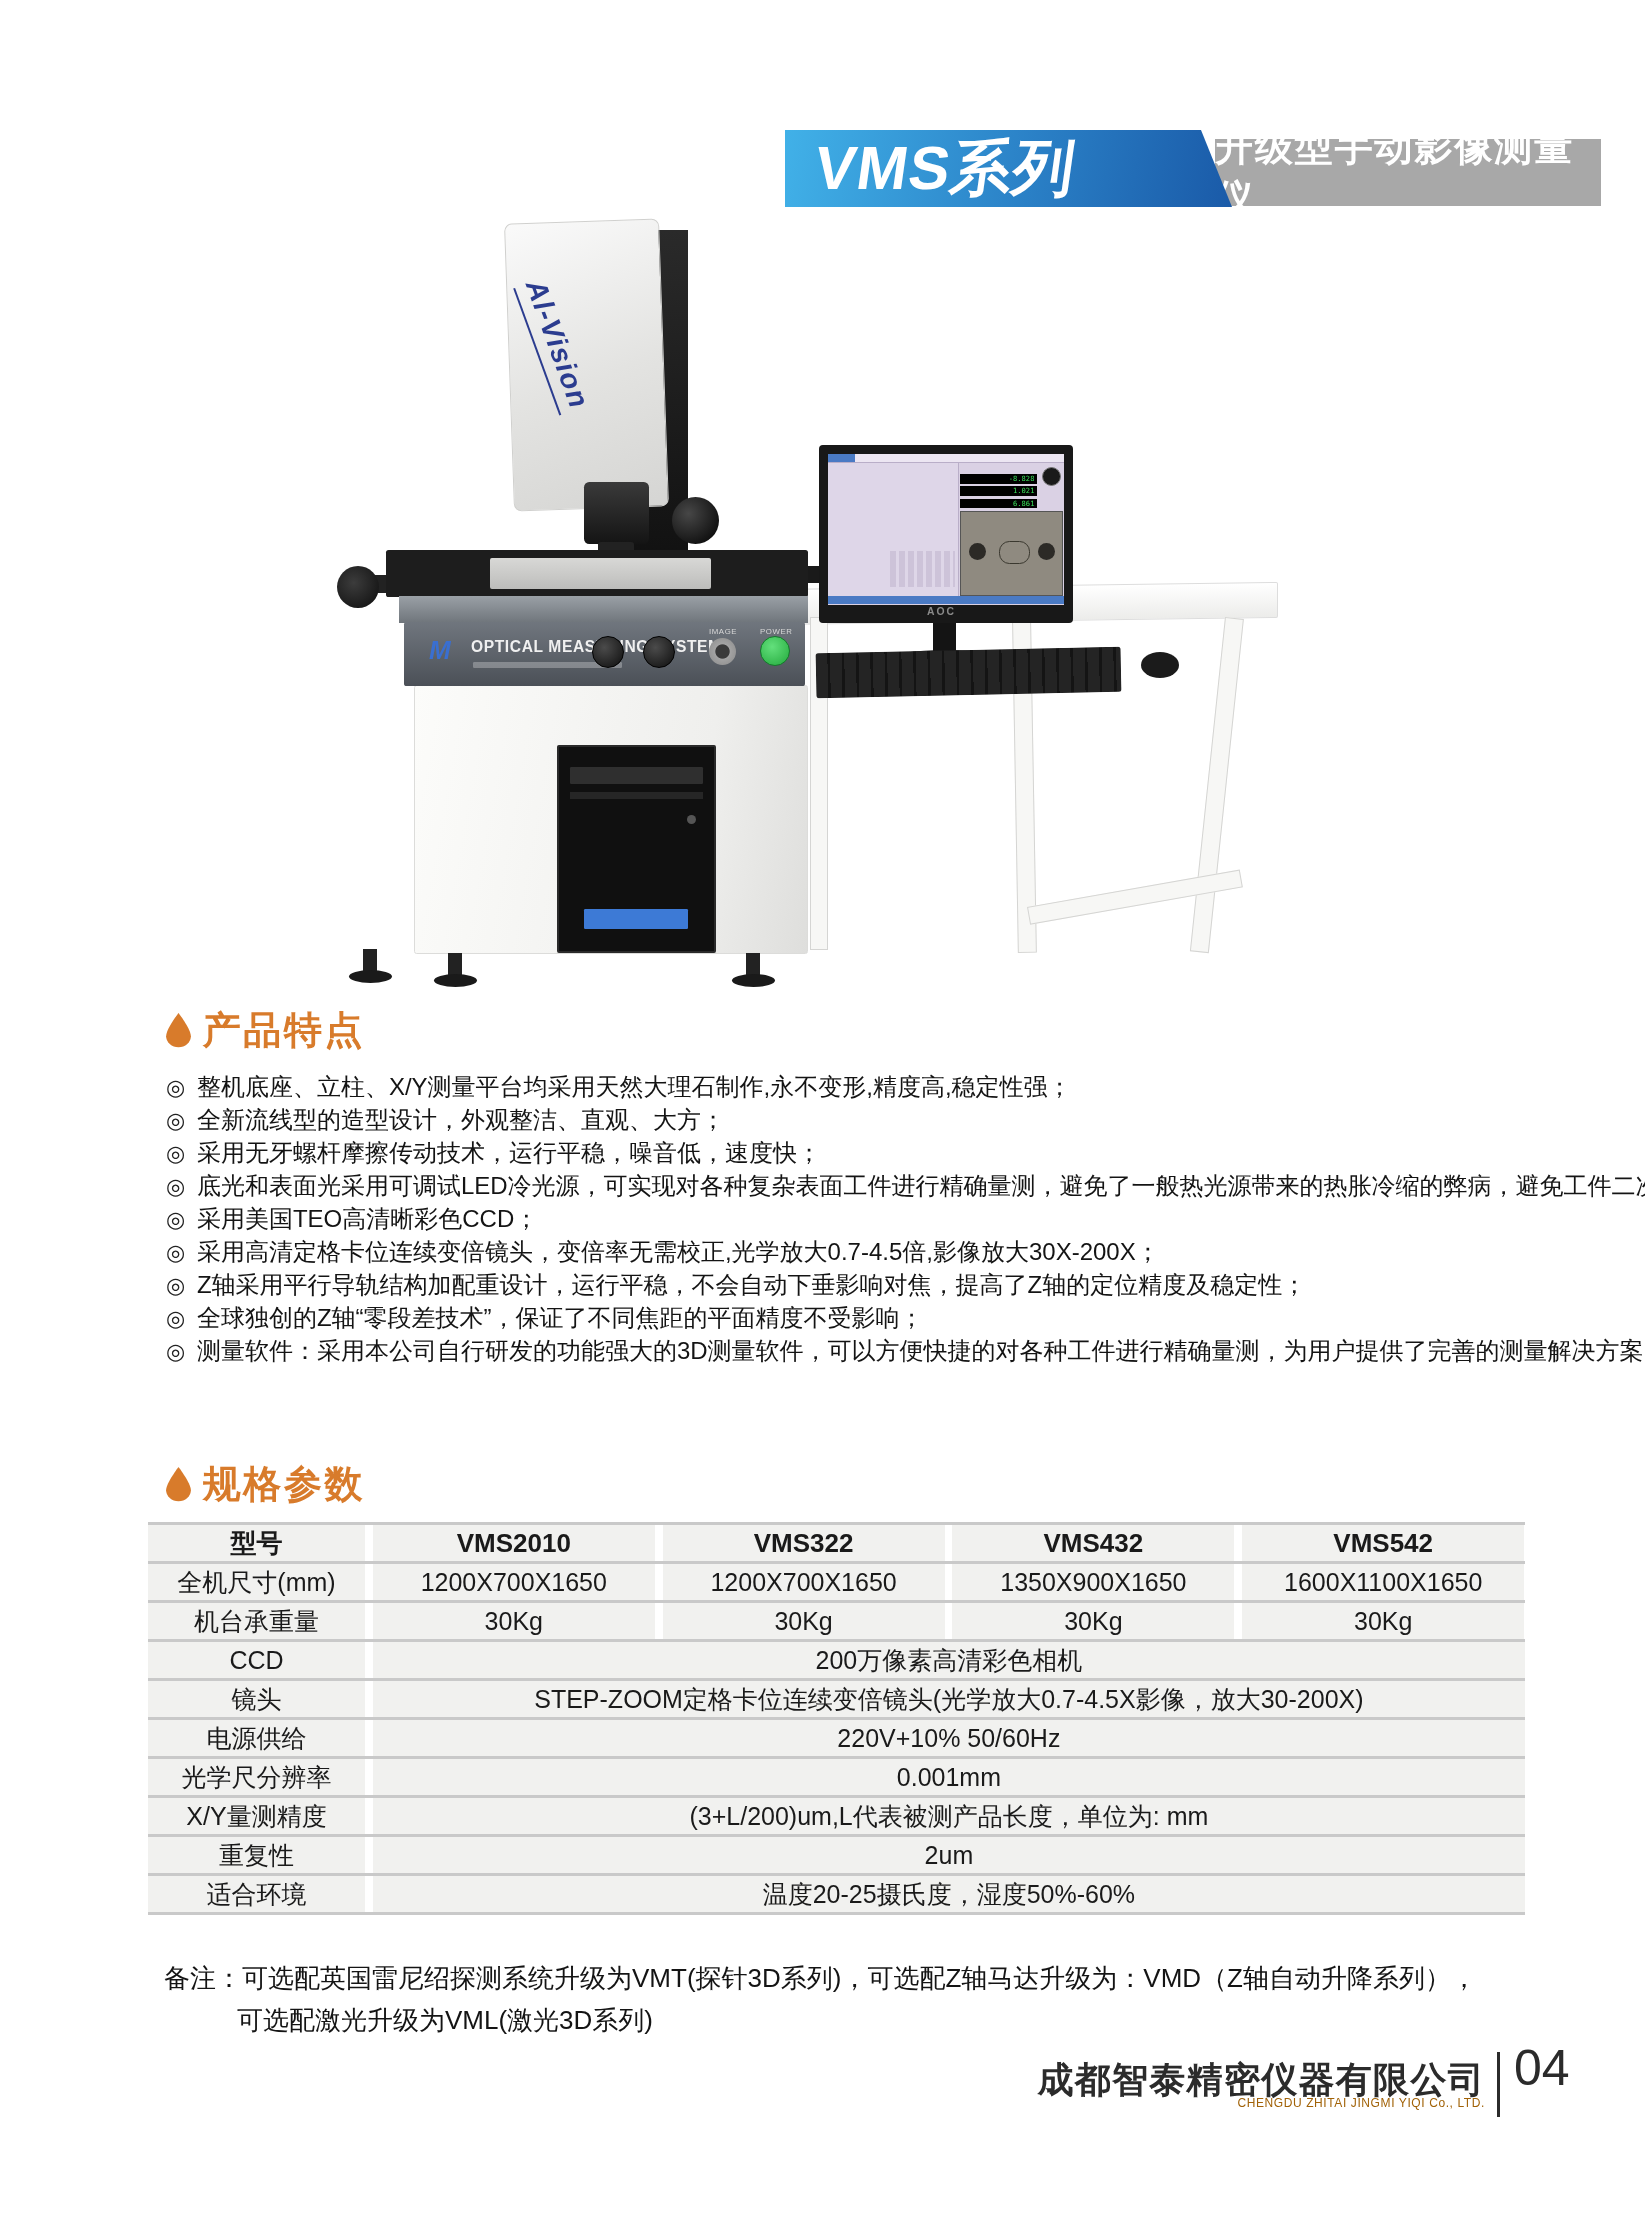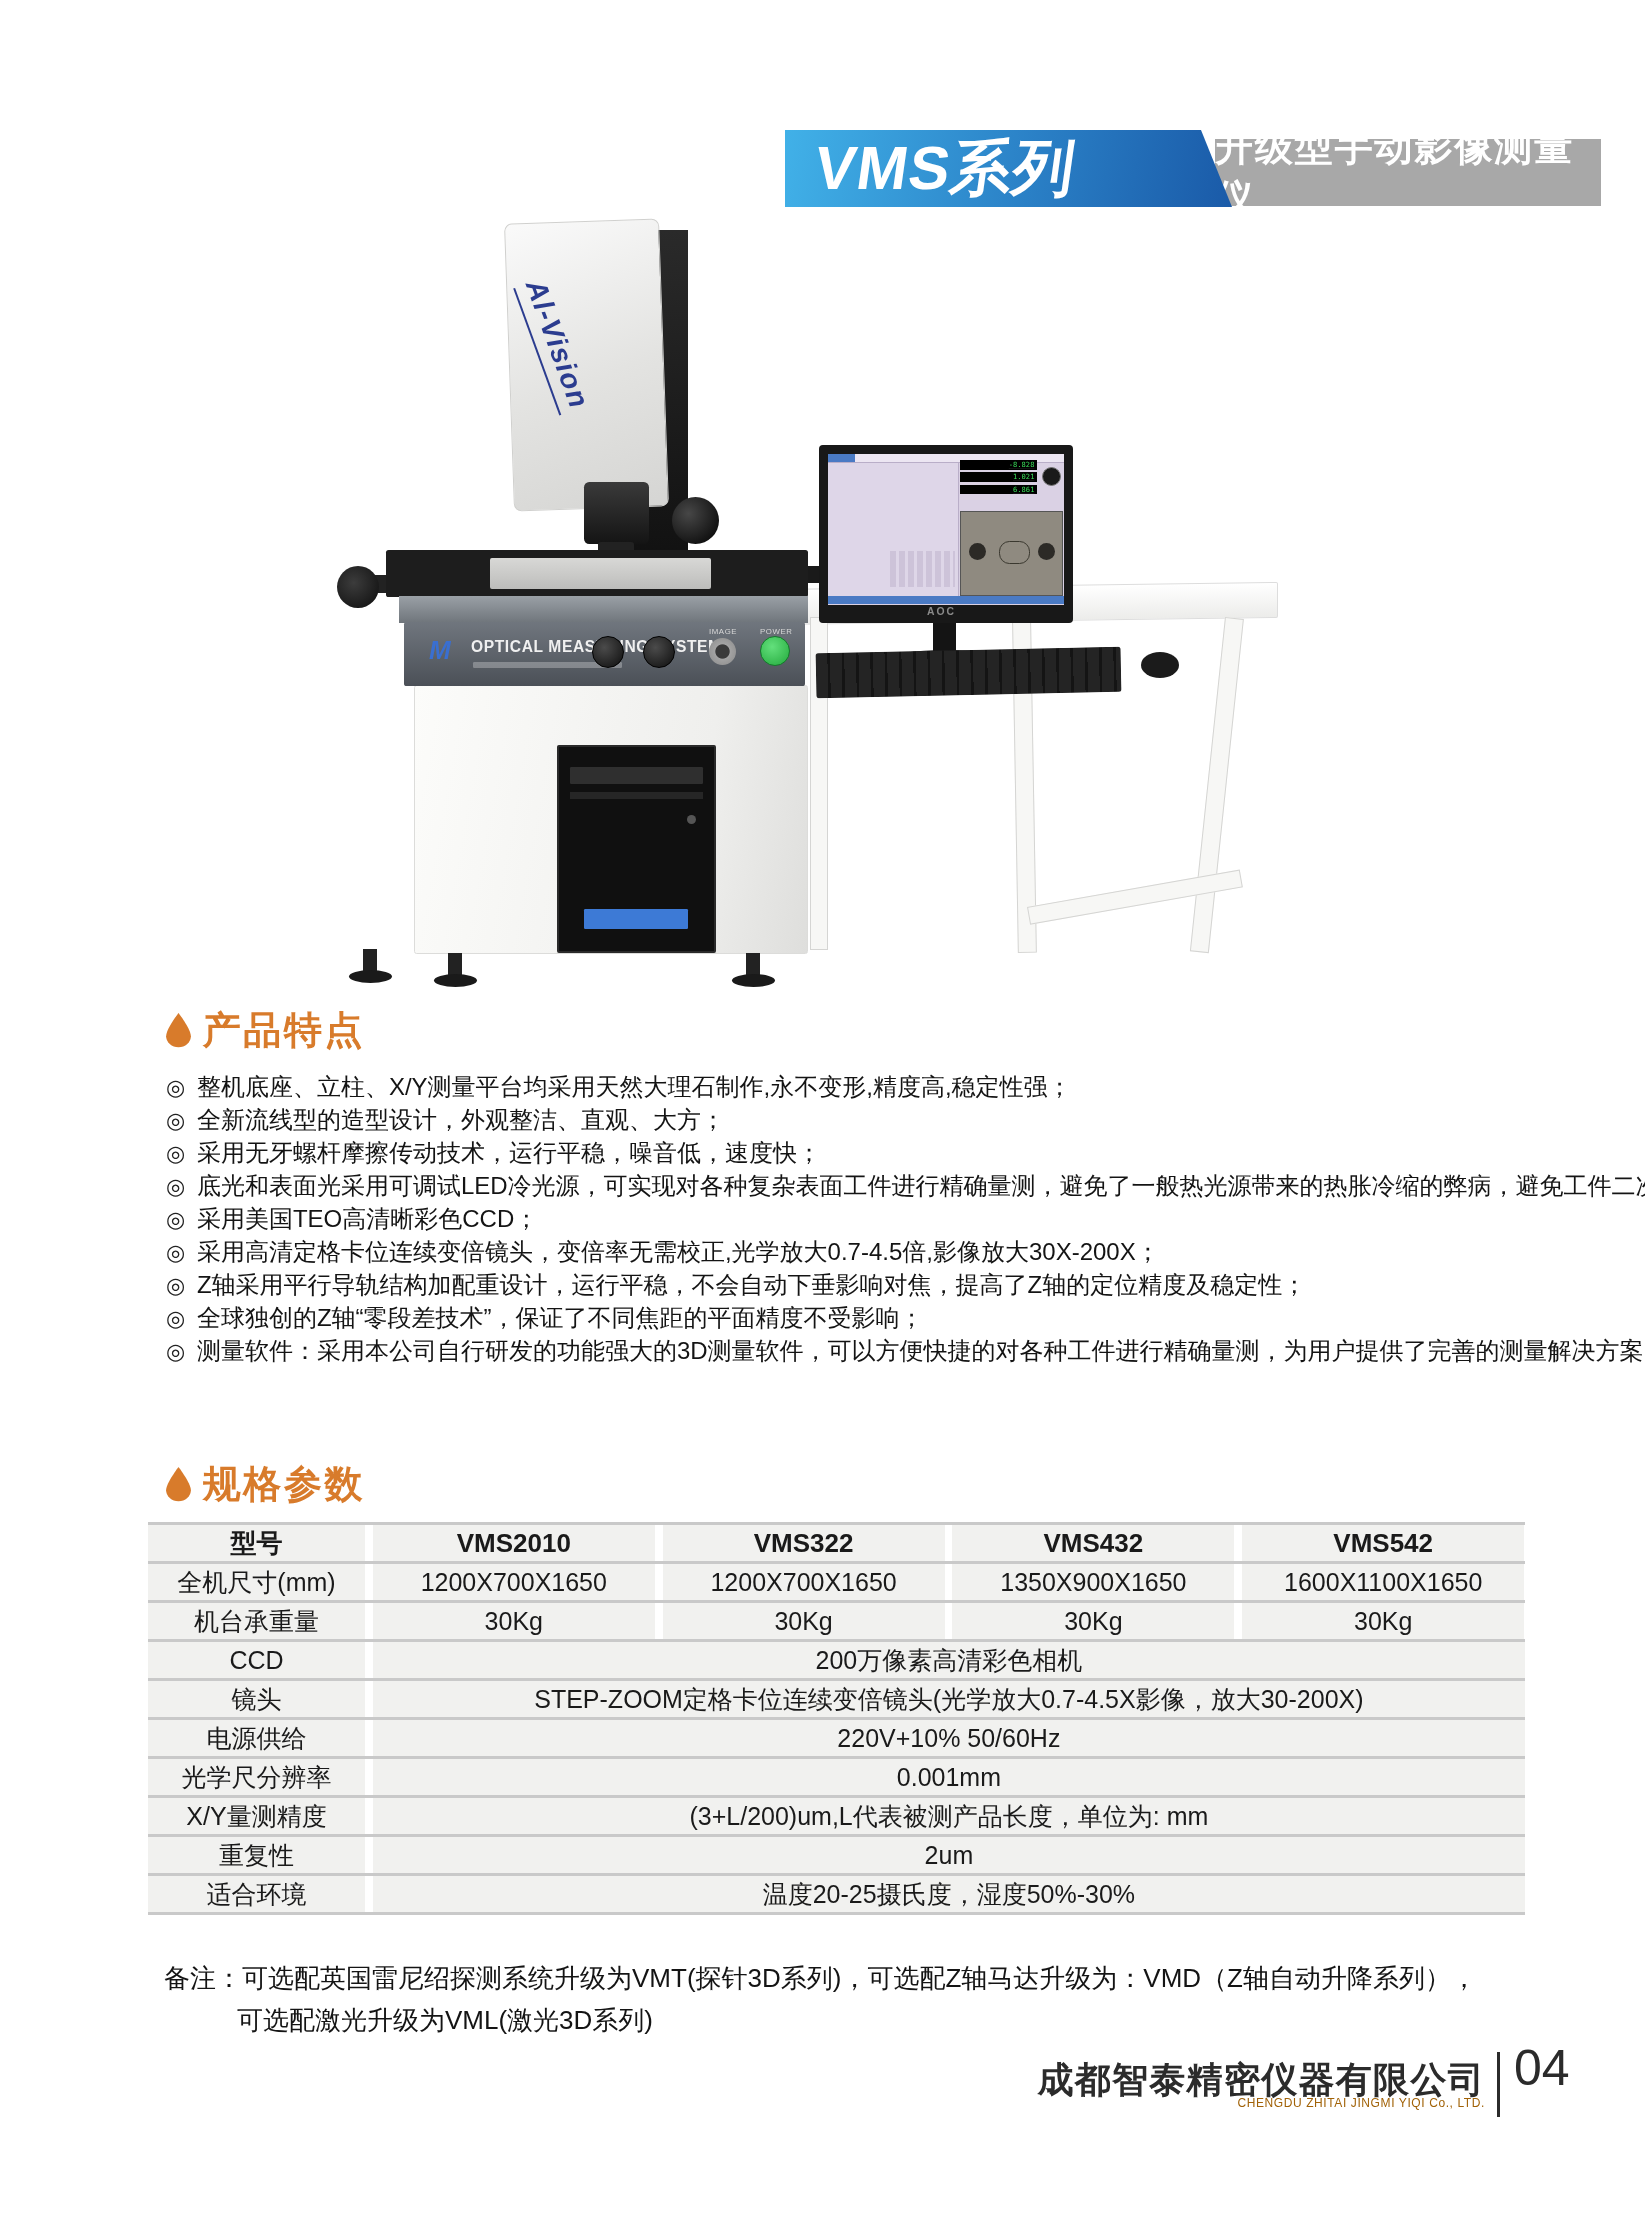--- a/index.html
+++ b/index.html
@@ -76,21 +76,21 @@
 
   
   .mon-bezel{left:819px;top:445px;width:254px;height:178px;background:#181818;border-radius:3.9px;z-index:5;}
   .mon-screen{left:828px;top:454px;width:236px;height:151px;background:#dad1e4;z-index:6;overflow:hidden;}
   .scr-menu{position:absolute;left:0;top:0;width:100%;height:8.4px;background:#ece6f2;border-bottom:0.6px solid #b9aec8;}
   .scr-menu i{position:absolute;left:0;top:0;width:27px;height:8.4px;background:#4a7ac4;}
   .scr-left{position:absolute;left:0;top:9px;width:130px;height:133px;background:#ded6e8;border-right:0.6px solid #b9aec8;}
   .scr-tools{position:absolute;left:62px;top:97px;width:65px;height:36px;
     background:repeating-linear-gradient(90deg,#c9bfd6 0 6.5px,#ded6e8 6.5px 9px),
                repeating-linear-gradient(0deg,#c9bfd6 0 6.5px,#ded6e8 6.5px 9px);opacity:.8;}
-  .scr-dro{position:absolute;left:132px;top:6px;width:77px;height:38px;text-decoration:underline;}
+  .scr-dro{position:absolute;left:132px;top:20px;width:77px;height:38px;}
   .dro-bar{position:relative;width:77px;height:9.7px;margin-bottom:2.6px;background:#000;
     color:#3ae05a;font-family:"DejaVu Sans Mono",monospace;font-size:7.1px;line-height:9.7px;
     text-align:right;padding-right:2.6px;box-sizing:border-box;}
   .scr-gauge{position:absolute;left:214px;top:13px;width:17px;height:17px;border-radius:50%;
     border:1.9px solid #777;background:#1a1a1a;}
   .scr-video{position:absolute;left:132px;top:57px;width:101px;height:83px;background:#8f8a80;border:0.6px solid #555;}
   .scr-video .blob{position:absolute;top:31px;width:17px;height:17px;border-radius:50%;background:#2c2a26;}
   .scr-video .slot{position:absolute;left:38px;top:28.6px;width:28.6px;height:21px;border:1.3px solid #3a382f;border-radius:10.4px;}
   .scr-task{position:absolute;left:0;top:142px;width:100%;height:8.4px;background:#4a7ac4;}
   .mon-brand{left:927px;top:606px;font-size:10.4px;font-weight:700;color:#8a8a8a;letter-spacing:1.9px;z-index:6;}
@@ -278,21 +278,21 @@
     <div class="t-row">
       <div class="t-cell t-label">X/Y量测精度</div>
       <div class="t-cell t-span">(3+L/200)um,L代表被测产品长度，单位为: mm</div>
     </div>
     <div class="t-row">
       <div class="t-cell t-label">重复性</div>
       <div class="t-cell t-span">2um</div>
     </div>
     <div class="t-row">
       <div class="t-cell t-label">适合环境</div>
-      <div class="t-cell t-span">温度20-25摄氏度，湿度50%-30%</div>
+      <div class="t-cell t-span">温度20-25摄氏度，湿度50%-60%</div>
     </div>
   </div>
 
   <div class="abs notes" style="left:164px;top:1961px;">备注：可选配英国雷尼绍探测系统升级为VMT(探针3D系列)，可选配Z轴马达升级为：VMD（Z轴自动升降系列），</div>
   <div class="abs notes" style="left:237px;top:2003px;">可选配激光升级为VML(激光3D系列)</div>
 
   <div class="abs foot-cn" style="right:161px;top:2056px;">成都智泰精密仪器有限公司</div>
   <div class="abs foot-en" style="right:161px;top:2096px;">CHENGDU ZHITAI JINGMI YIQI Co., LTD.</div>
   <div class="abs foot-div"></div>
   <div class="abs foot-num">04</div>

